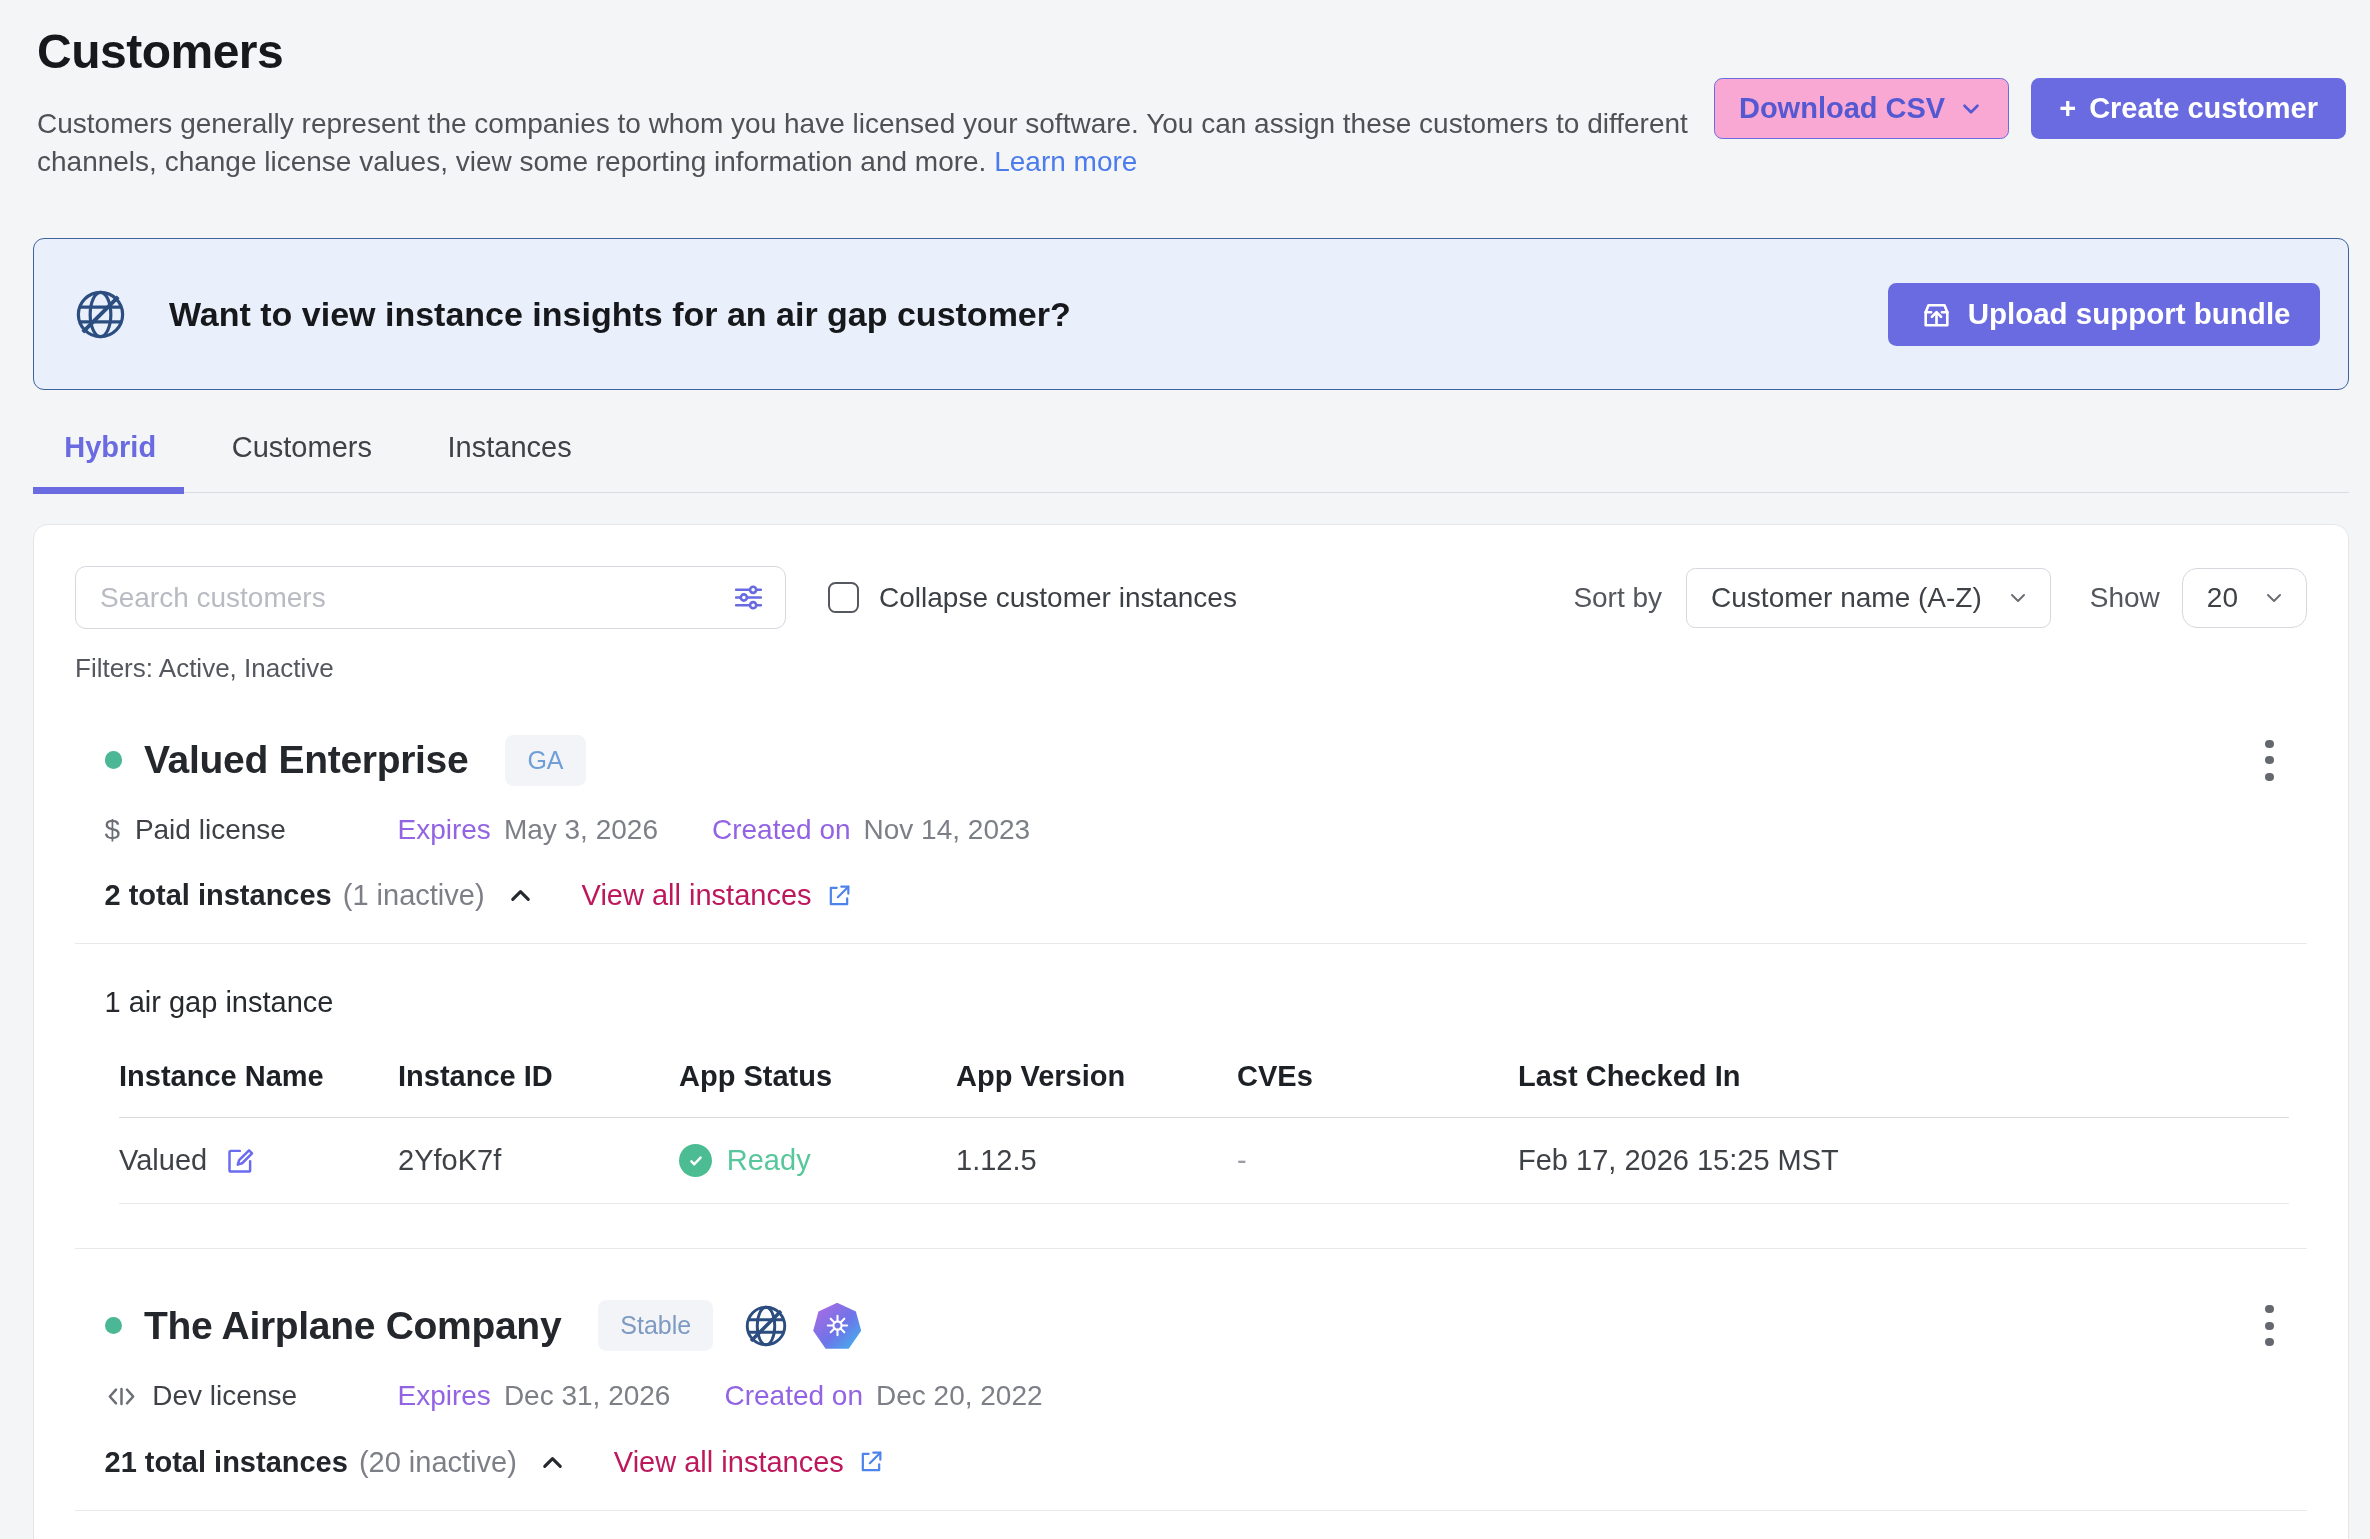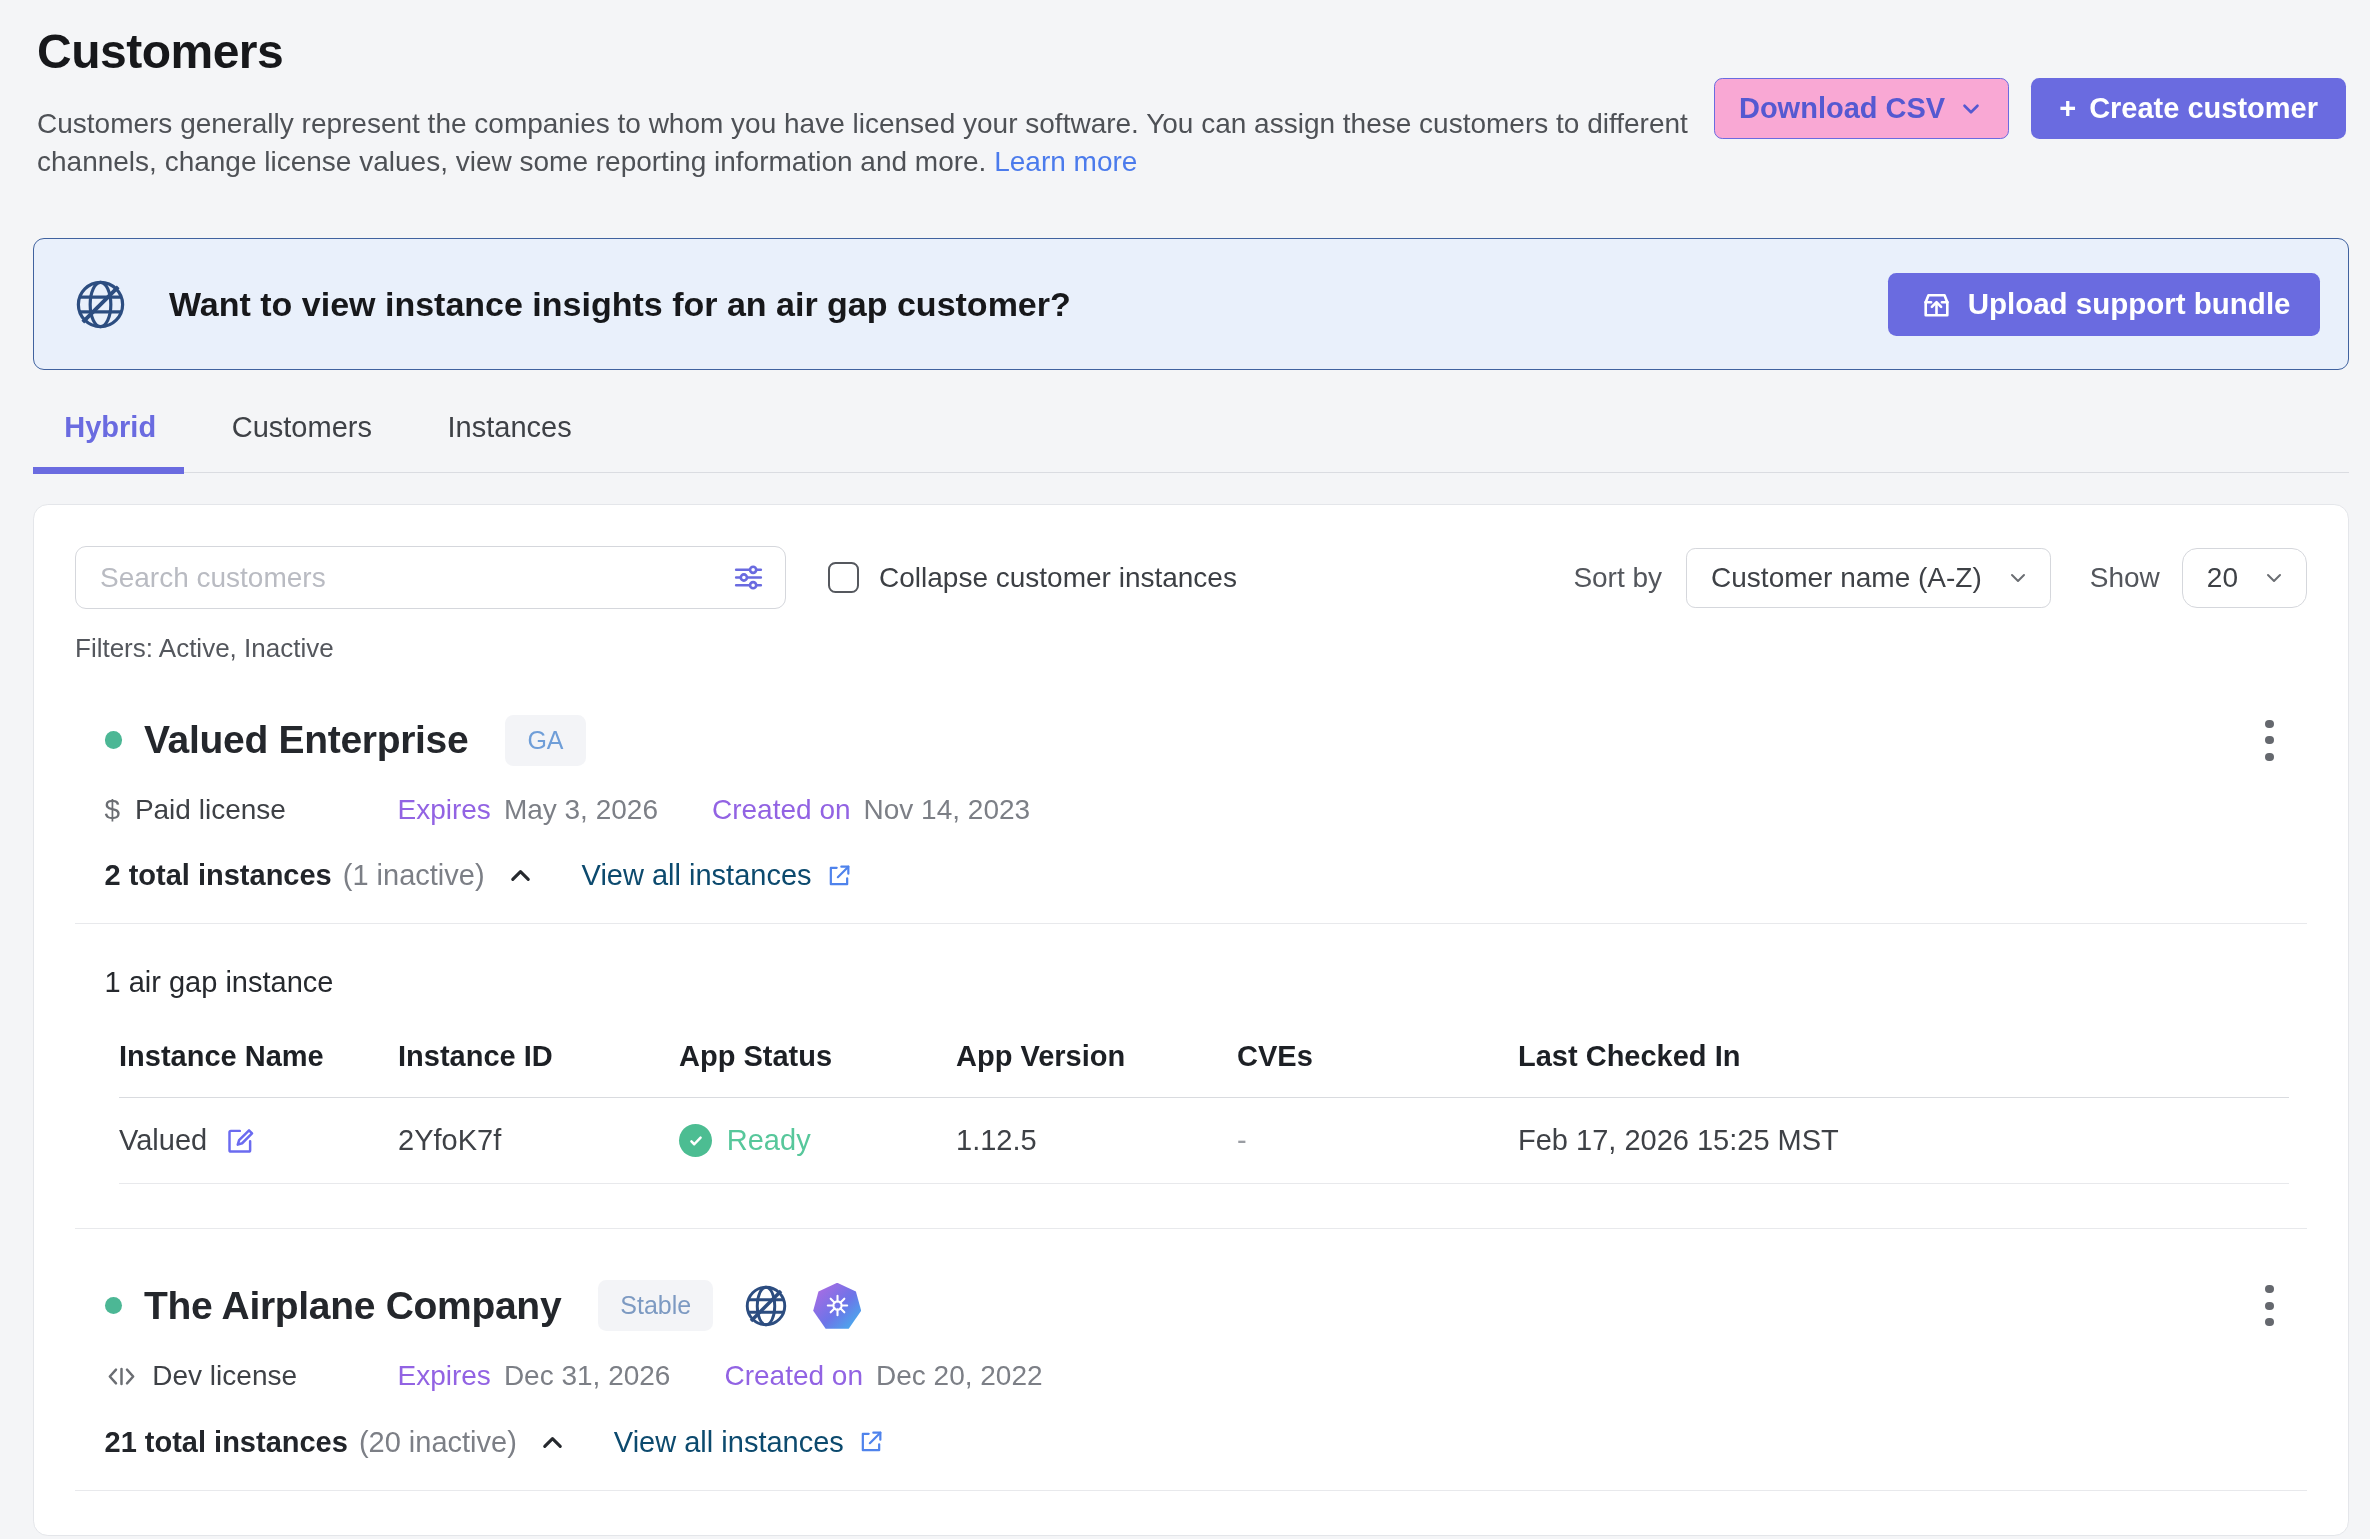--- a/index.html
+++ b/index.html
@@ -16,21 +16,21 @@
   .page-title { font-size: 48px; font-weight: 700; color: #17181b; letter-spacing: -0.5px; margin: 0; }
   .page-desc { margin-top: 26px; font-size: 28px; line-height: 38px; color: #4e5156; max-width: 1652px; }
   .learn-more { color: #4b7bec; text-decoration: none; cursor: pointer; }
   .header-actions { position: absolute; top: 78px; right: 24px; display: flex; gap: 22px; }
   .btn { border-radius: 8.3px; font-size: 29px; font-weight: 700; display: inline-flex; align-items: center; gap: 13px; cursor: pointer; border: none; font-family: inherit; }
   .btn-outline { background: #f9a8d4; color: #5559d1; border: 1.8px solid #6a6be0; padding: 12px 24px; }
   .btn-primary { background: #6a6be0; color: #ffffff; padding: 14px 28px; }
   .chev { display: inline-block; }
   
   .banner {
-    margin: 57px 21px 0 33px; height: 132px;
+    margin: 57px 21px 0 33px; height: 152px;
     background: #e9f0fb; border: 1.8px solid #40629f; border-radius: 11px;
     display: flex; align-items: center; padding: 0 28px 0 37px;
   }
   .banner-heading { margin-left: 39px; font-size: 34px; font-weight: 700; color: #17181b; }
   .banner .btn-primary { margin-left: auto; font-size: 29.5px; padding: 13px 29.5px; }
   
   .tabs { margin: 41px 21px 0 33px; display: flex; gap: 72px; padding-left: 29.5px; border-bottom: 1.8px solid #dadce1; }
   .tab { position: relative; padding: 0 1.8px 28px 1.8px; font-size: 29px; color: #3e4146; cursor: pointer; }
   .tab.active { color: #6a6be0; font-weight: 700; }
   .tab.active::after { content: ""; position: absolute; left: -29.5px; right: -26px; bottom: -1.8px; height: 6.5px; background: #6a6be0; }
@@ -68,21 +68,21 @@
   .license-row { display: flex; align-items: center; margin-top: 28px; padding-left: 29.5px; font-size: 28px; }
   .license-type { display: flex; align-items: center; gap: 14.8px; width: 293px; color: #3e4146; }
   .lic-icon { color: #6b6e73; font-size: 28px; }
   .violet { color: #9263e3; }
   .gray-date { color: #7c7f86; margin-left: 13px; }
   .created-group { margin-left: 54px; }
   .instances-row { display: flex; align-items: center; margin-top: 33px; padding-left: 29.5px; font-size: 29px; }
   .inst-bold { font-weight: 700; color: #22252a; }
   .inst-inactive { color: #7c7f86; margin-left: 11px; }
   .collapse-chevron { margin-left: 20px; cursor: pointer; display: inline-flex; }
-  .view-all { margin-left: 46px; color: #0c4a6e; display: inline-flex; align-items: center; gap: 13px; font-size: 29px; text-decoration: none; cursor: pointer; }
+  .view-all { margin-left: 46px; color: #be185d; display: inline-flex; align-items: center; gap: 13px; font-size: 29px; text-decoration: none; cursor: pointer; }
   .hr { border: none; border-top: 1.8px solid #e8e9ec; margin: 31px 0 0 0; }
   .airgap-label { margin-top: 42px; padding-left: 29.5px; font-size: 29px; color: #26292e; }
   
   .itable { margin: 41px 18.5px 0 44px; }
   .itable .trow { display: grid; grid-template-columns: 279px 281px 277px 281px 281px 1fr; align-items: center; }
   .itable .thead { font-weight: 700; font-size: 29px; color: #1d2025; padding-bottom: 24px; border-bottom: 1.8px solid #d9dbdf; }
   .itable .tbody-row { font-size: 29px; color: #3e4146; padding: 26px 0; border-bottom: 1.8px solid #e8e9ec; }
   .cell-name { display: inline-flex; align-items: center; gap: 16.6px; }
   .status-cell { display: inline-flex; align-items: center; gap: 14.8px; color: #57c79b; }
   .check-circle { width: 33px; height: 33px; border-radius: 50%; background: #4cbd92; display: inline-flex; align-items: center; justify-content: center; flex: none; }

